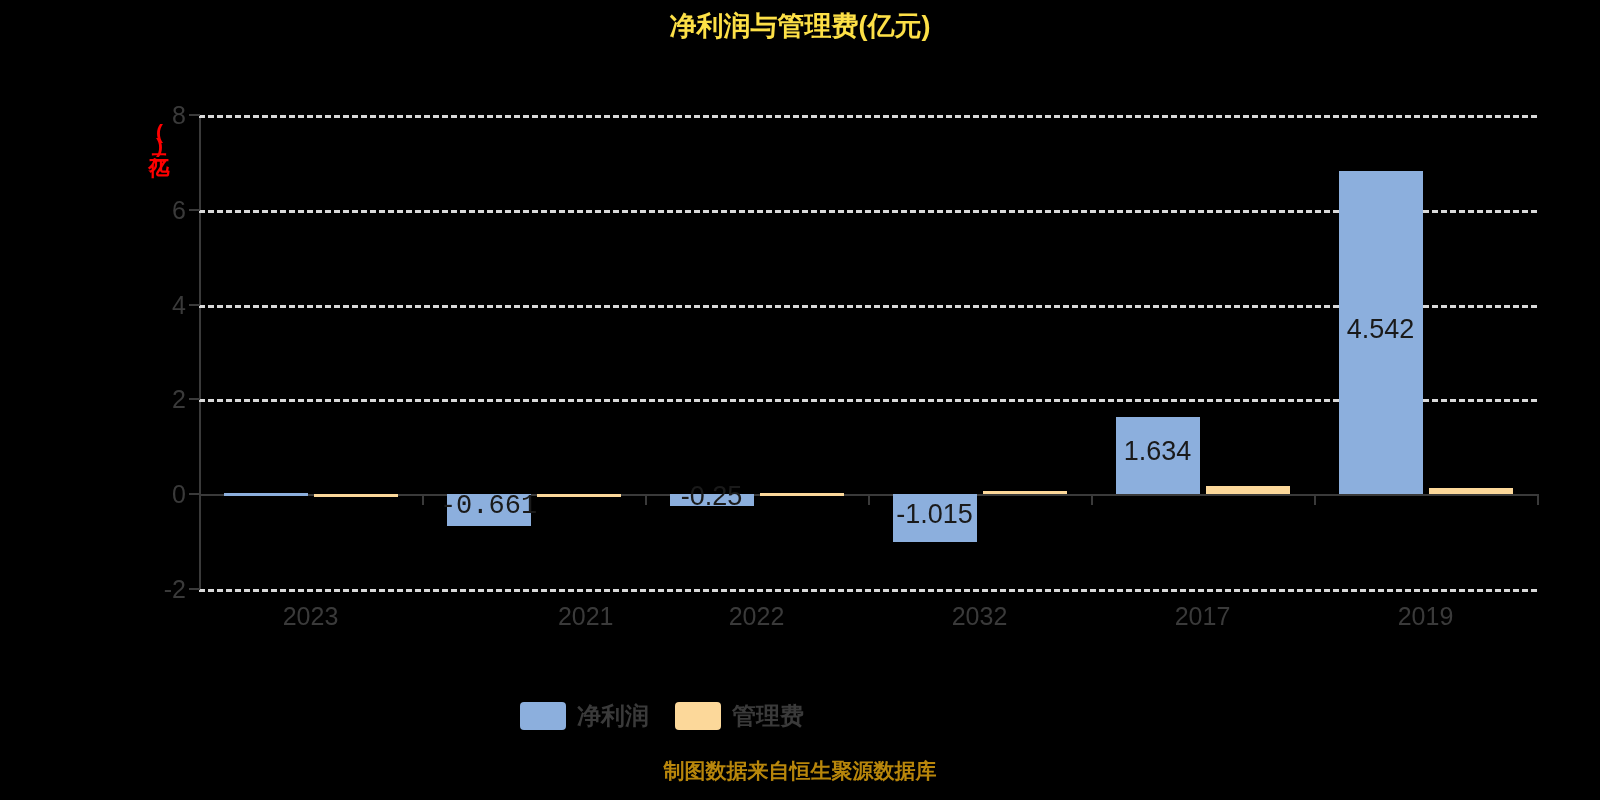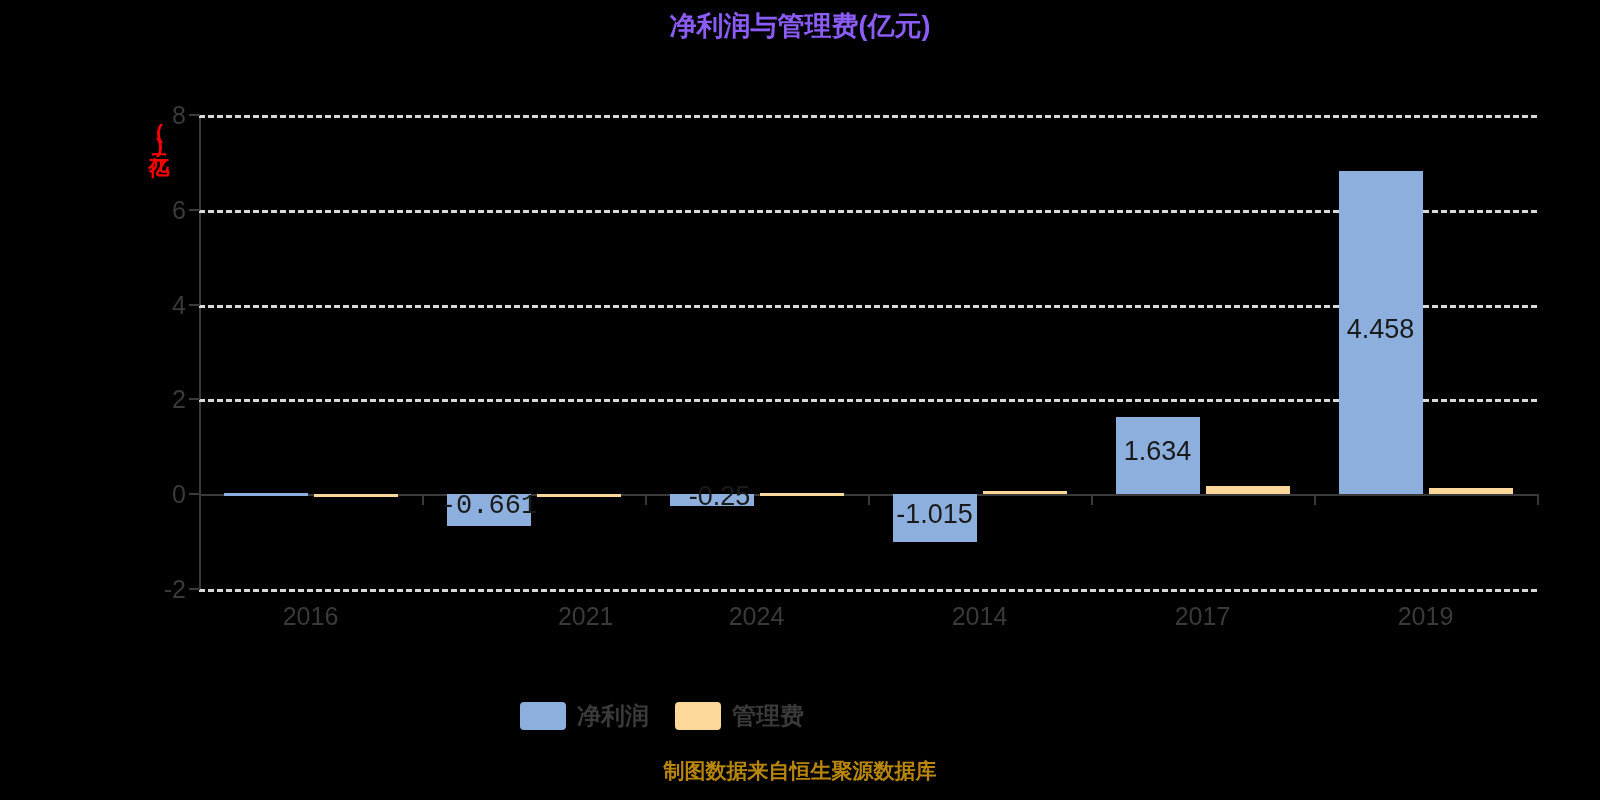--- a/index.html
+++ b/index.html
@@ -18,21 +18,21 @@
 
   
   #chart-title {
     position: absolute;
     top: 8px;
     left: 0;
     width: 1600px;
     text-align: center;
     font-size: 27px;
     font-weight: bold;
-    color: #8b5cf6;
+    color: #fde047;
     letter-spacing: 0px;
     white-space: nowrap;
   }
 
   
   #plot-area {
     position: absolute;
     left: 199px;
     top: 115px;
     width: 1338px;   
@@ -212,27 +212,27 @@
     <div class="ytick-mark" style="top: 304.6px;"></div>
     <div class="ytick" style="top: 399.4px;">2</div>
     <div class="ytick-mark" style="top: 399.4px;"></div>
     <div class="ytick" style="top: 494.2px;">0</div>
     <div class="ytick-mark" style="top: 494.2px;"></div>
     <div class="ytick" style="top: 589px;">-2</div>
     <div class="ytick-mark" style="top: 589px;"></div>
   </div>
 <div id="xtick-host">
     <div class="xtick-mark" style="left: 199px; top: 494.2px;"></div>
-    <div class="x-tick-label" style="left: 310.5px;">2016</div>
+    <div class="x-tick-label" style="left: 310.5px;">2023</div>
     <div class="xtick-mark" style="left: 422px; top: 494.2px;"></div>
     <div class="x-tick-label" style="left: 533.5px; text-align: right;">2021</div>
     <div class="xtick-mark" style="left: 645px; top: 494.2px;"></div>
-    <div class="x-tick-label" style="left: 756.5px;">2024</div>
+    <div class="x-tick-label" style="left: 756.5px;">2022</div>
     <div class="xtick-mark" style="left: 868px; top: 494.2px;"></div>
-    <div class="x-tick-label" style="left: 979.5px;">2014</div>
+    <div class="x-tick-label" style="left: 979.5px;">2032</div>
     <div class="xtick-mark" style="left: 1091px; top: 494.2px;"></div>
     <div class="x-tick-label" style="left: 1202.5px;">2017</div>
     <div class="xtick-mark" style="left: 1314px; top: 494.2px;"></div>
     <div class="x-tick-label" style="left: 1425.5px;">2019</div>
     <div class="xtick-mark" style="left: 1537px; top: 494.2px;"></div>
   </div>
 <div id="bar-host">
     <div class="bar net" style="left: 223.5px; top: 493.252px; width: 84px; height: 3px;"></div>
     <div class="bar net" style="left: 446.5px; top: 494.2px; width: 84px; height: 31.3314px;"></div>
     <div class="bar net" style="left: 669.5px; top: 494.2px; width: 84px; height: 11.85px;"></div>
@@ -241,24 +241,24 @@
     <div class="bar net" style="left: 1338.5px; top: 171.359px; width: 84px; height: 322.841px;"></div>
     <div class="bar admin" style="left: 313.5px; top: 493.726px; width: 84px; height: 3px;"></div>
     <div class="bar admin" style="left: 536.5px; top: 493.726px; width: 84px; height: 3px;"></div>
     <div class="bar admin" style="left: 759.5px; top: 493.252px; width: 84px; height: 3px;"></div>
     <div class="bar admin" style="left: 982.5px; top: 490.882px; width: 84px; height: 3.318px;"></div>
     <div class="bar admin" style="left: 1205.5px; top: 485.668px; width: 84px; height: 8.532px;"></div>
     <div class="bar admin" style="left: 1428.5px; top: 487.564px; width: 84px; height: 6.636px;"></div>
   </div>
 <div id="label-host">
     <div class="bar-label" style="left: 488.5px; top: 490.866px; font-family: Liberation Mono, monospace;">-0.661</div>
-    <div class="bar-label" style="left: 711.5px; top: 481.125px; margin-left: 8px;">-0.25</div>
+    <div class="bar-label" style="left: 711.5px; top: 481.125px;">-0.25</div>
     <div class="bar-label" style="left: 934.5px; top: 499.255px; text-align: right;">-1.015</div>
     <div class="bar-label" style="left: 1157.5px; top: 436.474px;">1.634</div>
-    <div class="bar-label" style="left: 1380.5px; top: 313.779px;">4.458</div>
+    <div class="bar-label" style="left: 1380.5px; top: 313.779px;">4.542</div>
   </div>
 
 <div id="legend">
   <div class="legend-item">
     <span class="legend-swatch net"></span>
     <span class="legend-text">净利润</span>
   </div>
   <div class="legend-item">
     <span class="legend-swatch admin"></span>
     <span class="legend-text">管理费</span>

